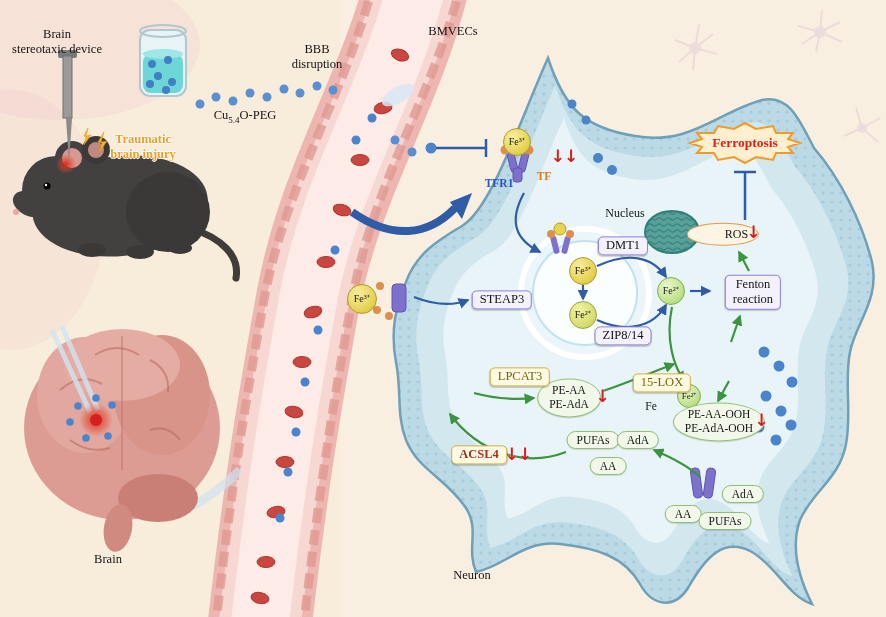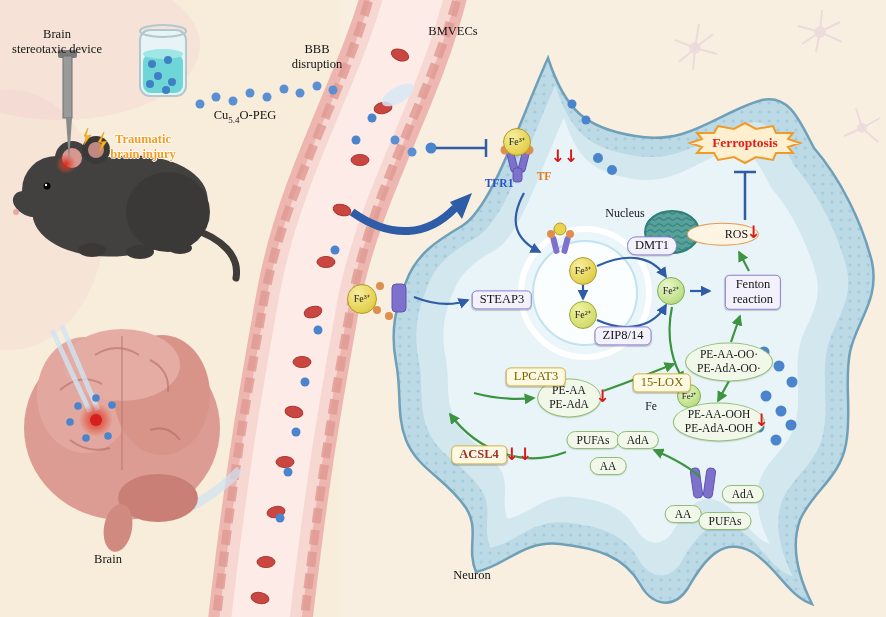--- a/index.html
+++ b/index.html
@@ -303,43 +303,41 @@
 <div class="lbl" style="left:453px;top:32px;">BMVECs</div>
 <div class="lbl" style="left:108px;top:560px;">Brain</div>
 <div class="lbl" style="left:472px;top:576px;">Neuron</div>
 <div class="lbl" style="left:625px;top:213px;font-size:12px;">Nucleus</div>
 
 <div class="lbl fe" style="left:517px;top:142px;">Fe³⁺</div>
 <div class="lbl blue-t" style="left:499px;top:183px;">TFR1</div>
 <div class="lbl orange-t" style="left:544px;top:176px;">TF</div>
 <div class="lbl red-arrow" style="left:564px;top:156px;">↓↓</div>
 
-<div class="lbl box" style="left:652px;top:246px;border-radius:9px;">DMT1</div>
+<div class="lbl box" style="left:623px;top:246px;">DMT1</div>
 <div class="lbl fe" style="left:583px;top:271px;">Fe³⁺</div>
 <div class="lbl fe mid" style="left:583px;top:315px;">Fe²⁺</div>
 <div class="lbl box" style="left:502px;top:300px;">STEAP3</div>
 <div class="lbl box" style="left:623px;top:336px;border-radius:6px;">ZIP8/14</div>
 <div class="lbl fe" style="left:362px;top:299px;width:30px;height:30px;">Fe³⁺</div>
 
 <div class="lbl fe green" style="left:671px;top:291px;">Fe²⁺</div>
 <div class="lbl box" style="left:753px;top:292px;">Fenton
 reaction</div>
 <div class="lbl ros" style="left:723px;top:234px;padding-left:37px;">ROS</div>
 <div class="lbl red-arrow" style="left:753px;top:232px;">↓</div>
 <div class="lbl ferro" style="left:745px;top:143px;">Ferroptosis</div>
 
-<div class="lbl oval" style="left:729px;top:362px;">PE-AA-OO·
-PE-AdA-OO·</div>
 <div class="lbl fe green small" style="left:689px;top:396px;">Fe²⁺</div>
 <div class="lbl box yellow" style="left:662px;top:383px;">15-LOX</div>
 <div class="lbl" style="left:651px;top:406px;font-size:11.5px;">Fe</div>
 <div class="lbl oval" style="left:569px;top:398px;">PE-AA
 PE-AdA</div>
 <div class="lbl red-arrow" style="left:602px;top:396px;">↓</div>
-<div class="lbl box yellow" style="left:536px;top:377px;">LPCAT3</div>
+<div class="lbl box yellow" style="left:520px;top:377px;">LPCAT3</div>
 <div class="lbl box acsl" style="left:479px;top:455px;">ACSL4</div>
 <div class="lbl red-arrow" style="left:518px;top:454px;">↓↓</div>
 <div class="lbl pill" style="left:593px;top:440px;">PUFAs</div>
 <div class="lbl pill" style="left:638px;top:440px;">AdA</div>
 <div class="lbl pill" style="left:608px;top:466px;">AA</div>
 <div class="lbl oval" style="left:719px;top:422px;">PE-AA-OOH
 PE-AdA-OOH</div>
 <div class="lbl red-arrow" style="left:761px;top:420px;">↓</div>
 <div class="lbl pill" style="left:743px;top:494px;">AdA</div>
 <div class="lbl pill" style="left:683px;top:514px;">AA</div>

